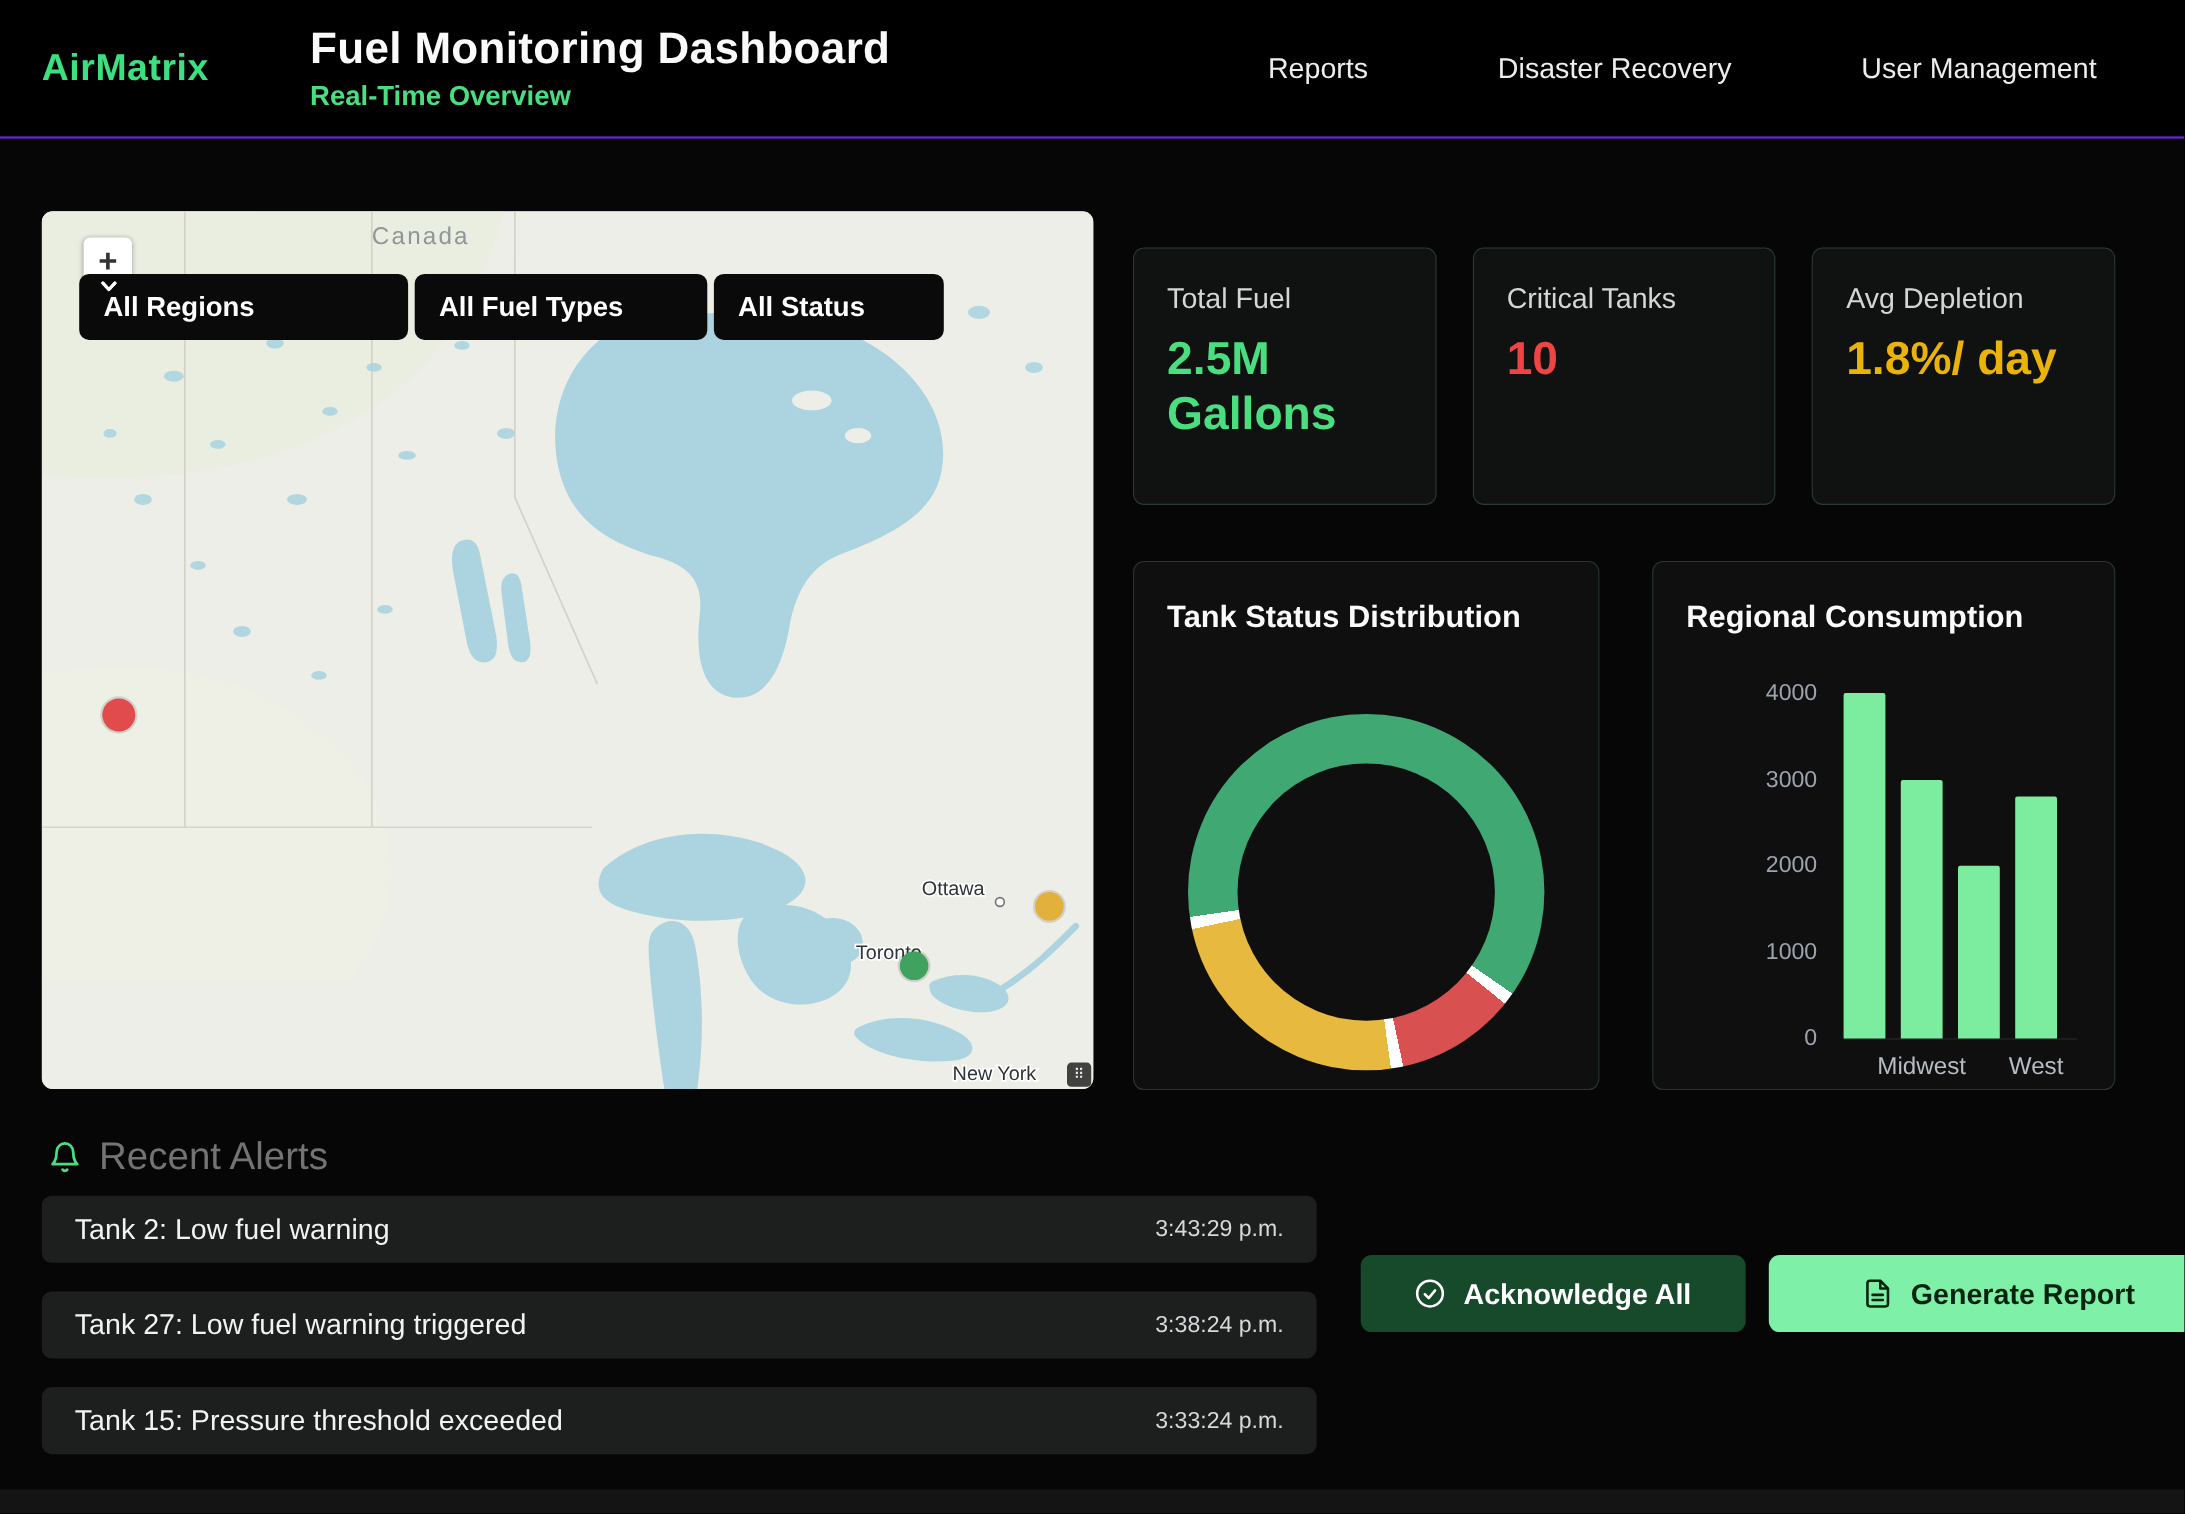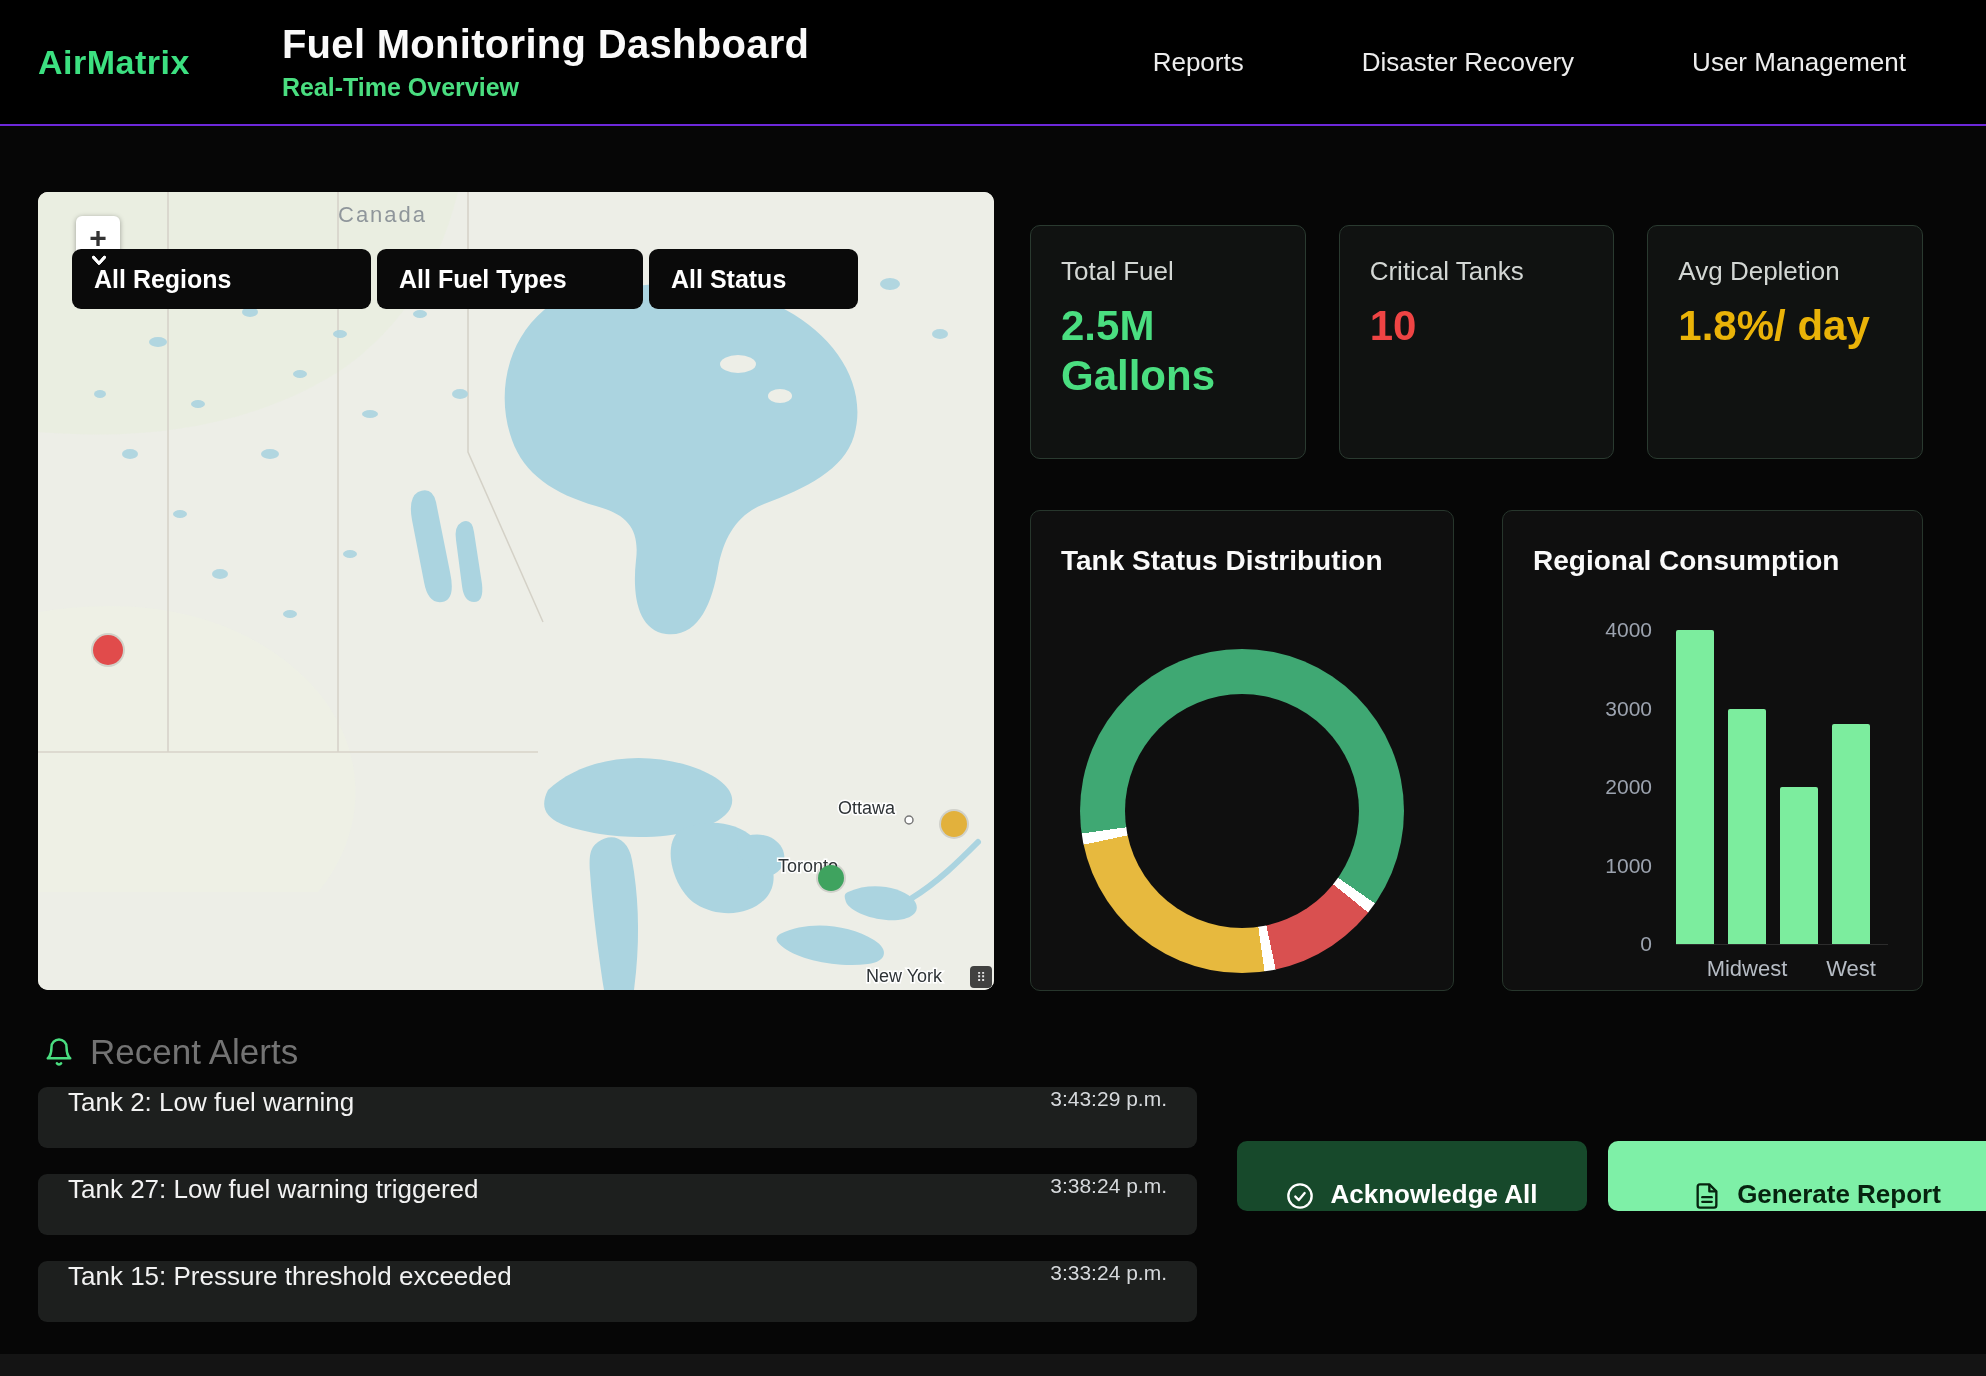--- a/index.html
+++ b/index.html
@@ -59,28 +59,28 @@
   .bar{width:38px;border-radius:2px 2px 0 0;}
   .xlabels{position:absolute;left:173px;top:445px;display:flex;gap:14px;}
   .xlabel{width:38px;display:flex;justify-content:center;}
   .xlabel span{white-space:nowrap;color:#b6bcc4;font-size:22px;}
   .ylabel{position:absolute;left:0;width:149px;text-align:right;color:#9ca3af;font-size:21px;}
 
   
   .alerts-heading{position:absolute;left:44px;top:1032px;display:flex;align-items:center;gap:16px;}
   .alerts-heading span{font-size:35px;font-weight:normal;color:#737373;}
   .alert-list{position:absolute;left:38px;top:1087px;width:1159px;display:flex;flex-direction:column;gap:26px;}
-  .alert-row{height:61px;background:#1d1f1e;border-radius:9px;display:flex;align-items:flex-start;
+  .alert-row{height:61px;background:#1d1f1e;border-radius:9px;display:flex;align-items:center;
              justify-content:space-between;padding:0 30px;cursor:pointer;}
   .alert-msg{font-size:26px;color:#f2f2f2;}
   .alert-time{font-size:21px;color:#d6d9dc;}
 
   
   .btn{position:absolute;top:1141px;height:70px;border:none;border-radius:10px;display:flex;
-       align-items:flex-end;justify-content:center;gap:16px;font-size:26px;font-weight:bold;cursor:pointer;
+       align-items:center;justify-content:center;gap:16px;font-size:26px;font-weight:bold;cursor:pointer;
        font-family:inherit;}
   .btn.ack{left:1237px;width:350px;background:#17492b;color:#fff;}
   .btn.gen{left:1608px;width:418px;background:#7ef0a7;color:#06230f;}
 
   .footer-bar{position:absolute;left:0;bottom:0;width:100%;height:22px;background:#141414;}
 </style>
 </head>
 <body>
 
 <div class="page">

